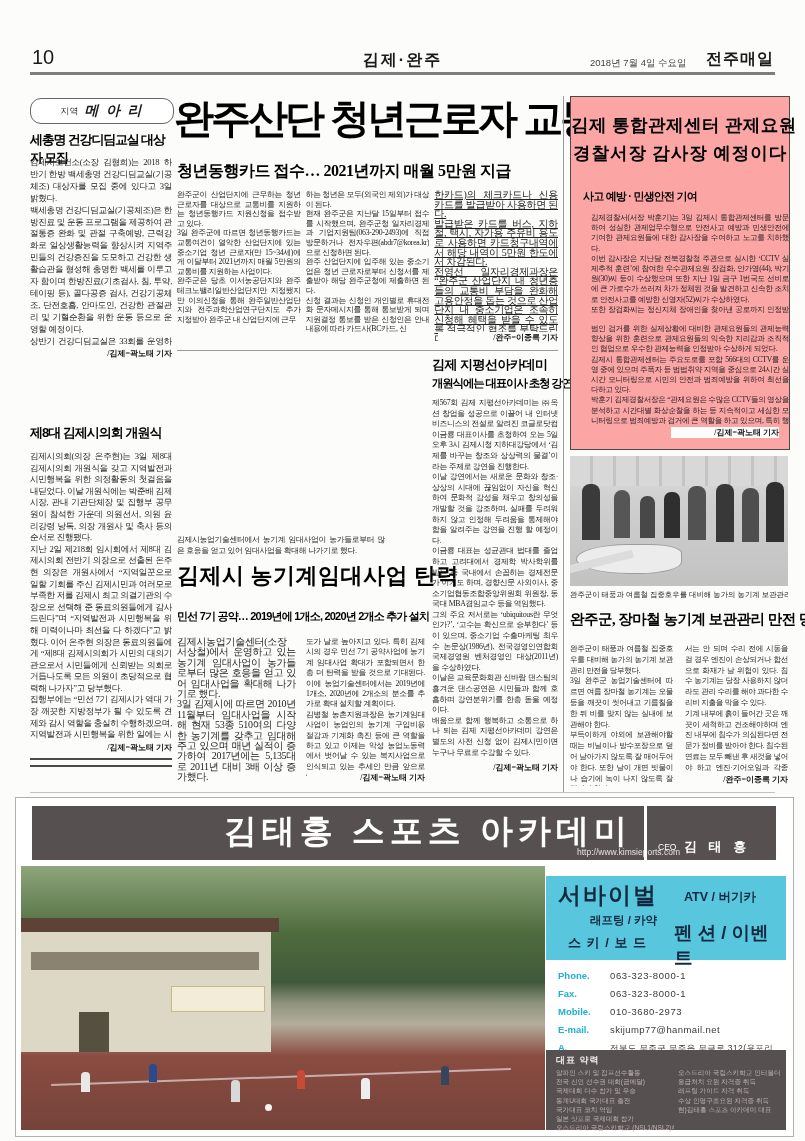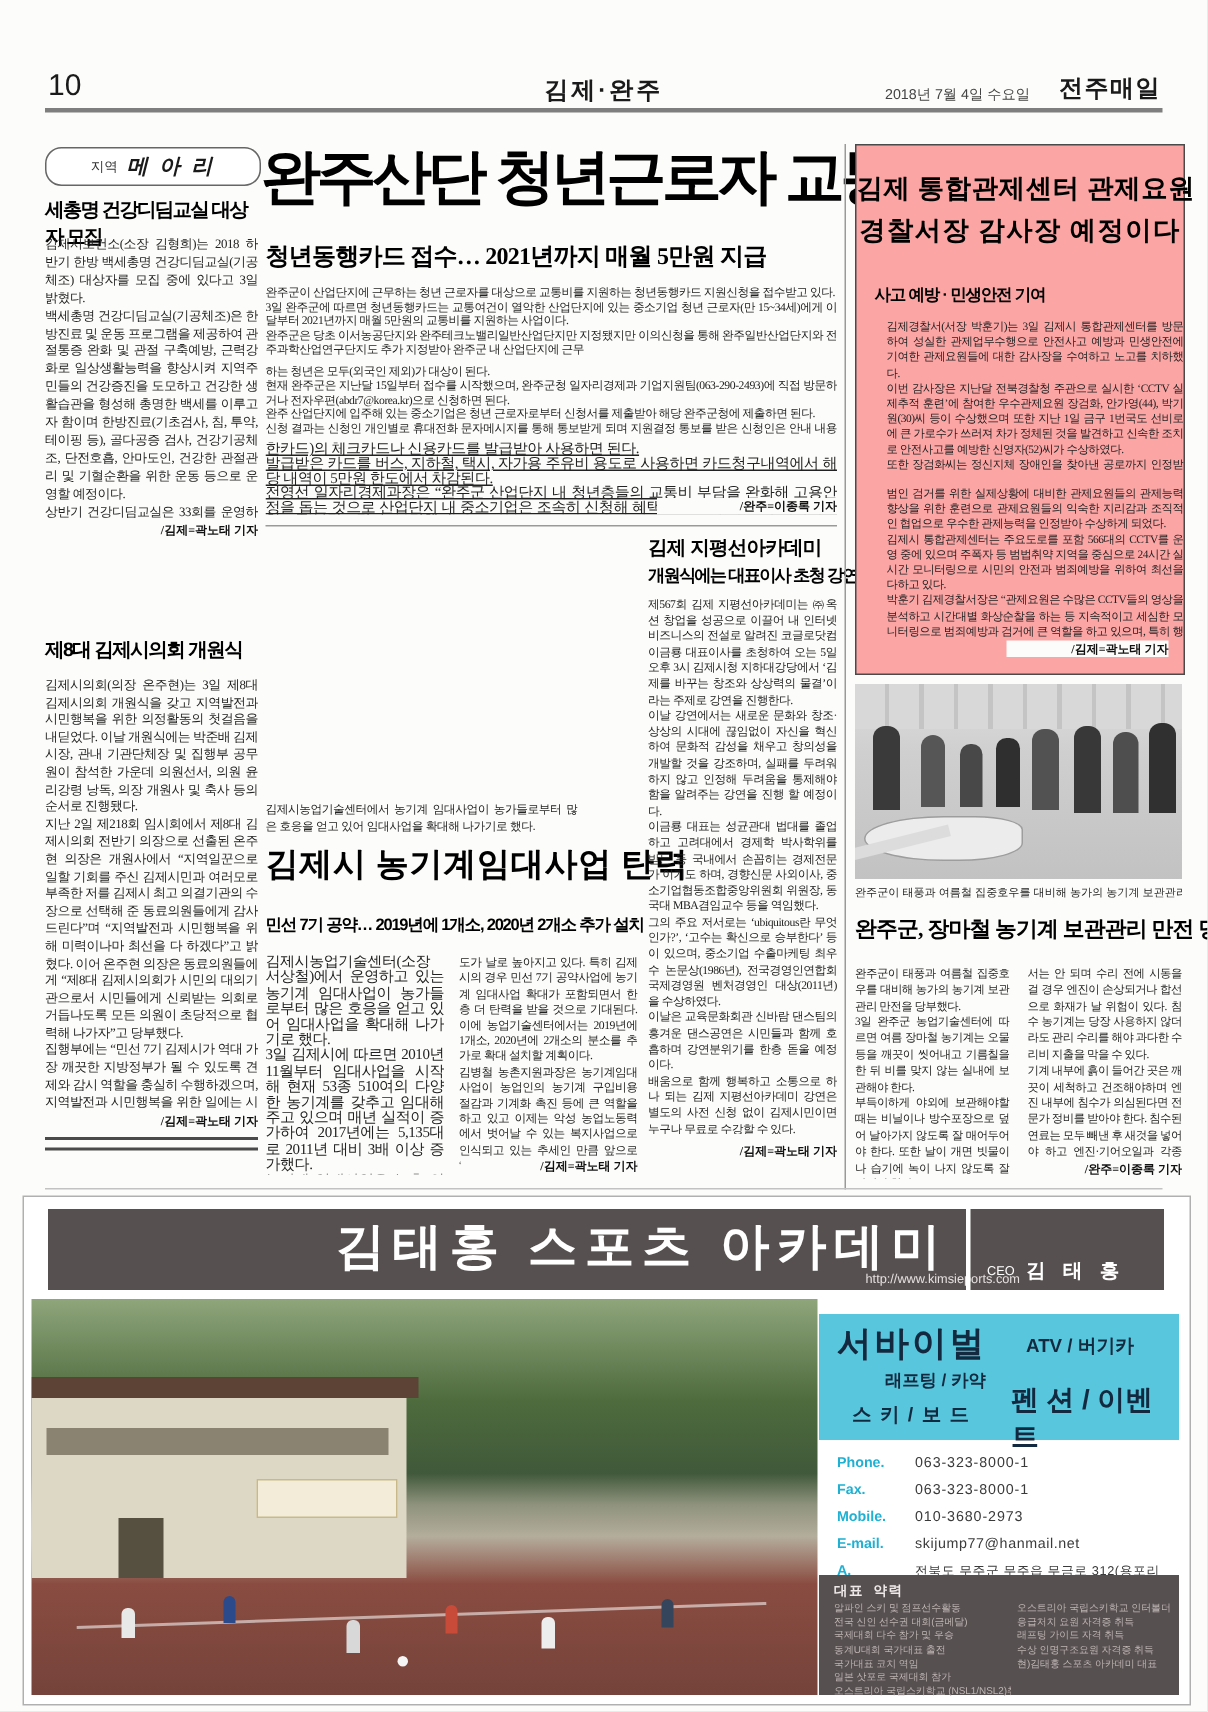--- a/index.html
+++ b/index.html
@@ -56,21 +56,21 @@
   <div class="abs jt" style="left:30px;top:451px;width:142px;height:290px;font-size:8.6px;line-height:11.6px;">김제시의회(의장 온주현)는 3일 제8대 김제시의회 개원식을 갖고 지역발전과 시민행복을 위한 의정활동의 첫걸음을 내딛었다. 이날 개원식에는 박준배 김제시장, 관내 기관단체장 및 집행부 공무원이 참석한 가운데 의원선서, 의원 윤리강령 낭독, 의장 개원사 및 축사 등의 순서로 진행됐다.
 지난 2일 제218회 임시회에서 제8대 김제시의회 전반기 의장으로 선출된 온주현 의장은 개원사에서 “지역일꾼으로 일할 기회를 주신 김제시민과 여러모로 부족한 저를 김제시 최고 의결기관의 수장으로 선택해 준 동료의원들에게 감사 드린다”며 “지역발전과 시민행복을 위해 미력이나마 최선을 다 하겠다”고 밝혔다. 이어 온주현 의장은 동료의원들에게 “제8대 김제시의회가 시민의 대의기관으로서 시민들에게 신뢰받는 의회로 거듭나도록 모든 의원이 초당적으로 협력해 나가자”고 당부했다.
 집행부에는 “민선 7기 김제시가 역대 가장 깨끗한 지방정부가 될 수 있도록 견제와 감시 역할을 충실히 수행하겠으며, 지역발전과 시민행복을 위한 일에는 시정의 생산적인 파트너로서 지원과 협력을 아끼지 않겠다”며 맡은 바 소임을 다 해 줄 것을 주문했다.
 온주현 의장은 시민들에게 변함없는 지지와 성원을 부탁하면서 시민 모두가 공감하는 소통의회 구현을 위해 최선을 다하겠다고 말했다.</div>
   <div class="abs byline" style="left:30px;top:742px;width:142px;">/김제=곽노태 기자</div>
   <div class="abs" style="left:30px;top:758px;width:142px;height:5px;border-top:2px solid #4a4a4a;border-bottom:2px solid #4a4a4a;"></div>
 
   <div class="abs hl-sans" style="left:174px;top:97px;width:392px;font-size:40px;letter-spacing:-3px;line-height:1.05;white-space:nowrap;">완주산단 청년근로자 교통비 지원</div>
   <div class="abs hl-serif" style="left:177px;top:161px;width:340px;font-size:16px;letter-spacing:-0.5px;white-space:nowrap;">청년동행카드 접수… 2021년까지 매월 5만원 지급</div>
 
-  <div class="abs cols" style="left:177px;top:190px;width:381px;height:153px;gap:5px;flex-direction:column;">
+  <div class="abs cols" style="left:177px;top:190px;width:381px;height:153px;gap:5px;">
     <div class="col jt" style="font-size:7.8px;line-height:9.6px;">완주군이 산업단지에 근무하는 청년 근로자를 대상으로 교통비를 지원하는 청년동행카드 지원신청을 접수받고 있다.
 3일 완주군에 따르면 청년동행카드는 교통여건이 열악한 산업단지에 있는 중소기업 청년 근로자(만 15~34세)에게 이달부터 2021년까지 매월 5만원의 교통비를 지원하는 사업이다.
 완주군은 당초 이서농공단지와 완주테크노밸리일반산업단지만 지정됐지만 이의신청을 통해 완주일반산업단지와 전주과학산업연구단지도 추가 지정받아 완주군 내 산업단지에 근무</div>
     <div class="col jt" style="font-size:7.8px;line-height:9.6px;">하는 청년은 모두(외국인 제외)가 대상이 된다.
 현재 완주군은 지난달 15일부터 접수를 시작했으며, 완주군청 일자리경제과 기업지원팀(063-290-2493)에 직접 방문하거나 전자우편(abdr7@korea.kr)으로 신청하면 된다.
 완주 산업단지에 입주해 있는 중소기업은 청년 근로자로부터 신청서를 제출받아 해당 완주군청에 제출하면 된다.
 신청 결과는 신청인 개인별로 휴대전화 문자메시지를 통해 통보받게 되며 지원결정 통보를 받은 신청인은 안내 내용에 따라 카드사(BC카드, 신</div>
     <div class="col jt" style="font-size:10px;line-height:9.6px;text-decoration:underline;">한카드)의 체크카드나 신용카드를 발급받아 사용하면 된다.
 발급받은 카드를 버스, 지하철, 택시, 자가용 주유비 용도로 사용하면 카드청구내역에서 해당 내역이 5만원 한도에서 차감된다.
 전영선 일자리경제과장은 “완주군 산업단지 내 청년층들의 교통비 부담을 완화해 고용안정을 돕는 것으로 산업단지 내 중소기업은 조속히 신청해 혜택을 받을 수 있도록 적극적인 협조를 부탁드린다”고 말했다.
@@ -184,21 +184,21 @@
 
     <div class="abs sans" style="left:542px;top:172px;width:230px;font-size:9.5px;color:#3a3a3a;">
       <div style="margin-bottom:7px;"><span class="contact-label">Phone.</span><span style="letter-spacing:0.6px;">063-323-8000-1</span></div>
       <div style="margin-bottom:7px;"><span class="contact-label">Fax.</span><span style="letter-spacing:0.6px;">063-323-8000-1</span></div>
       <div style="margin-bottom:7px;"><span class="contact-label">Mobile.</span><span style="letter-spacing:0.6px;">010-3680-2973</span></div>
       <div style="margin-bottom:7px;"><span class="contact-label">E-mail.</span><span style="letter-spacing:0.4px;">skijump77@hanmail.net</span></div>
       <div><span class="contact-label">A.</span><span style="font-size:8.5px;letter-spacing:0.4px;">전북도 무주군 무주읍 무금로 312(용포리485-2)</span></div>
     </div>
 
     <div class="abs dark-box" style="left:530px;top:252px;width:240px;height:80px;">
-      <div class="abs sans" style="left:10px;top:4px;font-size:9px;font-weight:bold;color:#efe9e9;letter-spacing:1px;font-family:Liberation Mono, monospace;">대표 약력</div>
+      <div class="abs sans" style="left:10px;top:4px;font-size:9px;font-weight:bold;color:#efe9e9;letter-spacing:1px;">대표 약력</div>
       <div class="abs sans" style="left:10px;top:18px;width:118px;font-size:6.6px;line-height:9.2px;">
         <div class="profile-item">알파인 스키 및 점프선수활동</div>
         <div class="profile-item">전국 신인 선수권 대회(금메달)</div>
         <div class="profile-item">국제대회 다수 참가 및 우승</div>
         <div class="profile-item">동계U대회 국가대표 출전</div>
         <div class="profile-item">국가대표 코치 역임</div>
         <div class="profile-item">일본 삿포로 국제대회 참가</div>
         <div class="profile-item" style="white-space:nowrap;overflow:hidden;">오스트리아 국립스키학교 (NSL1/NSL2)취득</div>
       </div>
       <div class="abs sans" style="left:132px;top:18px;width:104px;font-size:6.6px;line-height:9.2px;">

